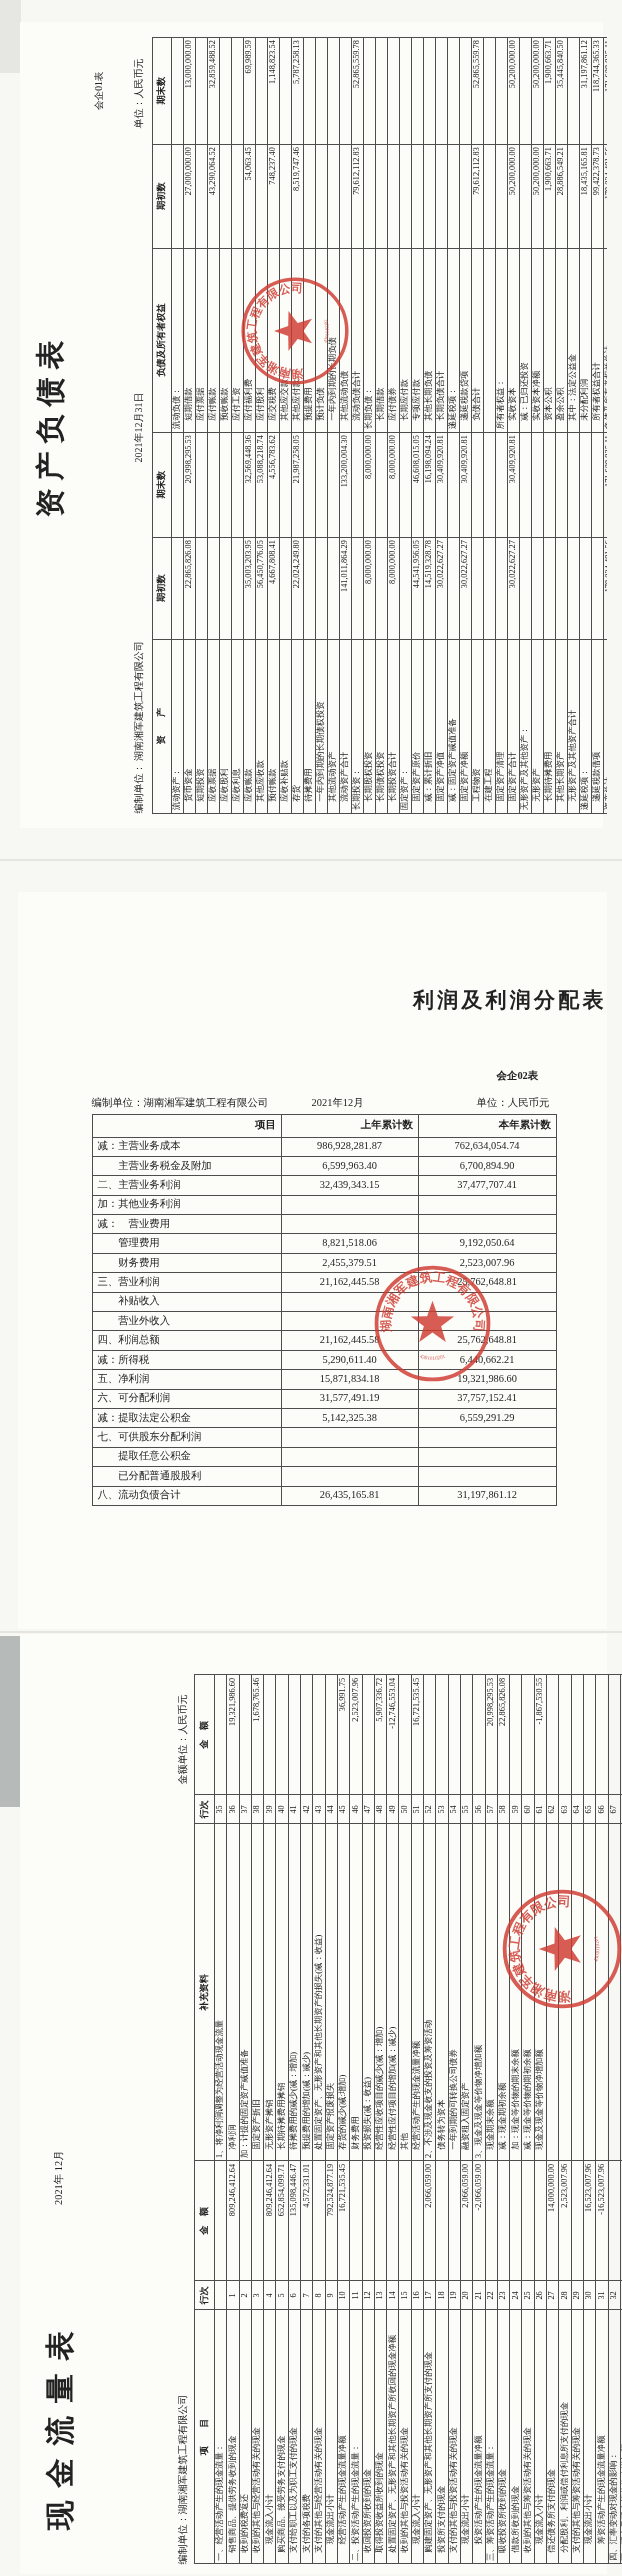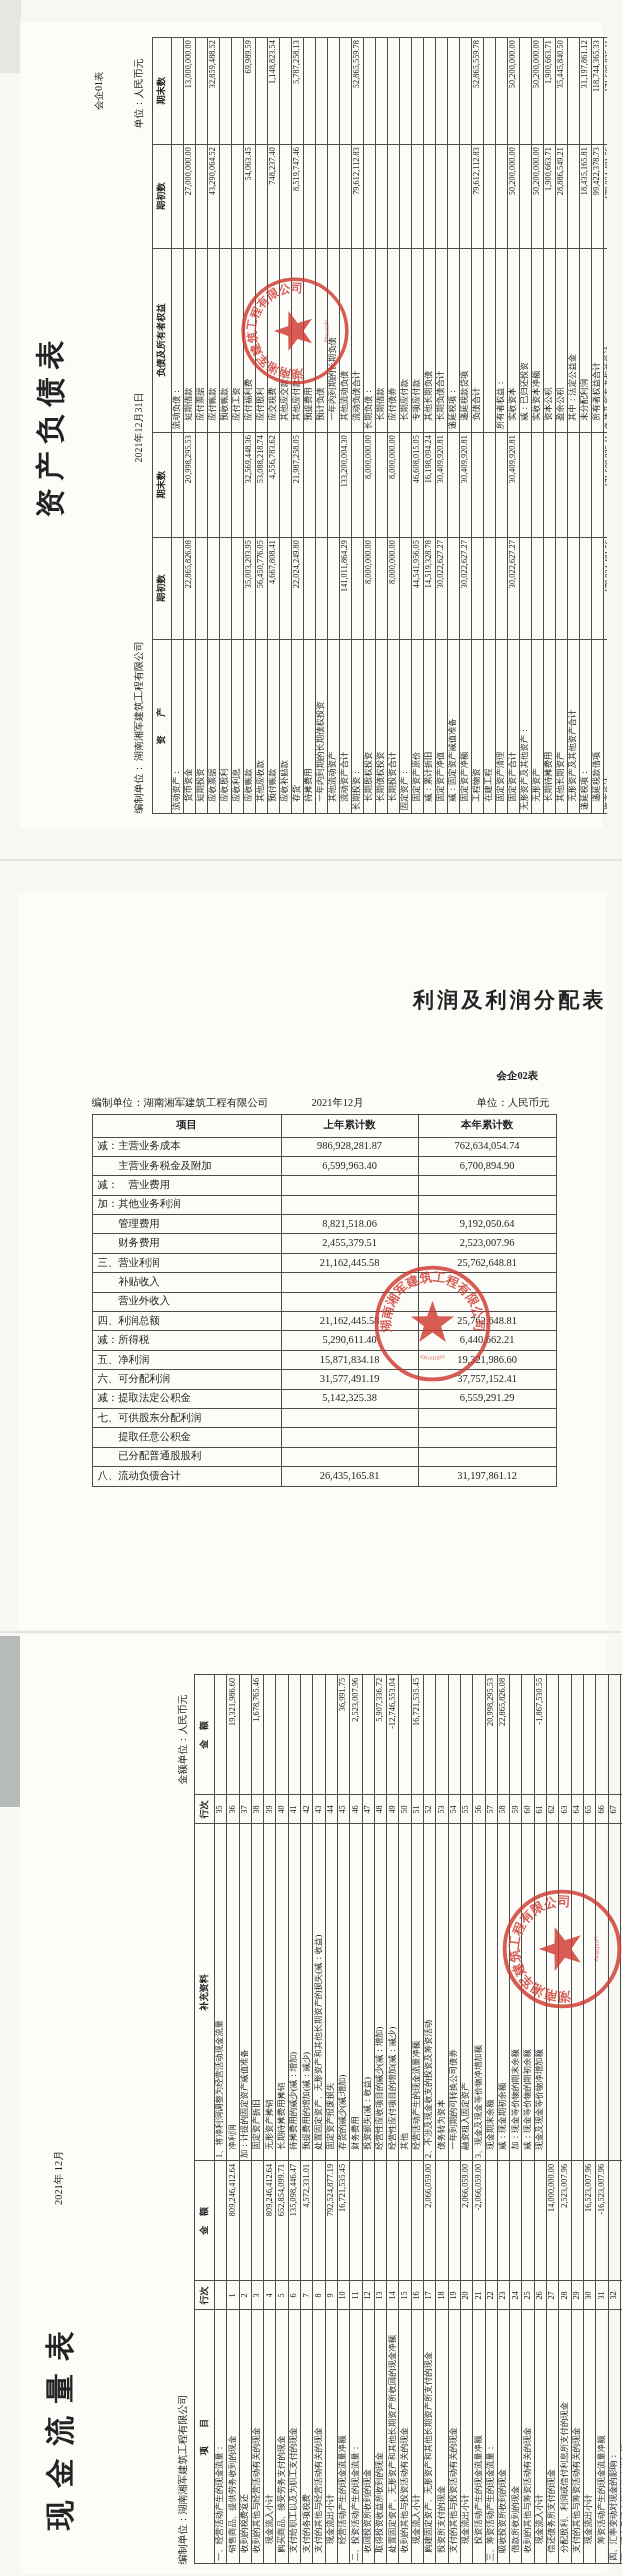--- a/index.html
+++ b/index.html
@@ -30,21 +30,21 @@
   #bs-table thead td{text-align:center;font-weight:bold;height:17.6px;font-size:9.2px;}
   
   #is-panel{left:17.6px;top:892px;width:589px;height:737px;}
   #is-title{position:absolute;top:94px;left:0;width:100%;text-align:right;font-size:21px;font-weight:bold;letter-spacing:3.2px;}
   #is-formno{position:absolute;top:177px;left:479px;font-size:10.4px;font-weight:bold;}
   #is-info{position:absolute;top:204px;left:74px;width:464px;font-size:10.4px;}
   #is-info .mid{position:absolute;left:193px;top:0;margin-left:27px;}
   #is-info .right{position:absolute;left:385px;top:0;}
   #is-table{position:absolute;top:222px;left:74px;width:464px;border:1.6px solid #333;}
   #is-table td{font-size:10.4px;height:18.4px;line-height:1.05;padding:0 4.8px;}
-  #is-table thead td{text-align:center;font-weight:bold;height:21.5px;}
+  #is-table thead td{text-align:right;font-weight:bold;height:21.5px;}
   
   #cf-title{position:absolute;top:21px;left:44px;font-size:29.5px;font-weight:bold;letter-spacing:12.8px;}
   #cf-date{position:absolute;top:32px;left:369px;font-size:10.4px;}
   #cf-info{position:absolute;top:156px;left:9.6px;width:878px;font-size:10px;}
   #cf-info .right{position:absolute;left:780px;top:0;}
   #cf-table{position:absolute;top:174px;left:9.6px;width:887px;border:1.6px solid #333;}
   #cf-table td{font-size:8.4px;height:11.3px;line-height:1;padding:0 2.4px;}
   #cf-table thead td{text-align:center;font-weight:bold;height:19px;font-size:9.2px;}
   
   .seal{position:absolute;opacity:.82;}
@@ -426,26 +426,31 @@
             <td class="al">减：主营业务成本</td>
             <td class="ac">986,928,281.87</td>
             <td class="ac">762,634,054.74</td>
           </tr>
           <tr>
             <td class="al">　　主营业务税金及附加</td>
             <td class="ac">6,599,963.40</td>
             <td class="ac">6,700,894.90</td>
           </tr>
           <tr>
+            <td class="al">二、主营业务利润</td>
+            <td class="ac">32,439,343.15</td>
+            <td class="ac">37,477,707.41</td>
+          </tr>
+          <tr>
+            <td class="al">加：其他业务利润</td>
+            <td class="ac"></td>
+            <td class="ac"></td>
+          </tr>
+          <tr>
             <td class="al">减：　营业费用</td>
-            <td class="ac"></td>
-            <td class="ac"></td>
-          </tr>
-          <tr>
-            <td class="al">加：其他业务利润</td>
             <td class="ac"></td>
             <td class="ac"></td>
           </tr>
           <tr>
             <td class="al">　　管理费用</td>
             <td class="ac">8,821,518.06</td>
             <td class="ac">9,192,050.64</td>
           </tr>
           <tr>
             <td class="al">　　财务费用</td>

